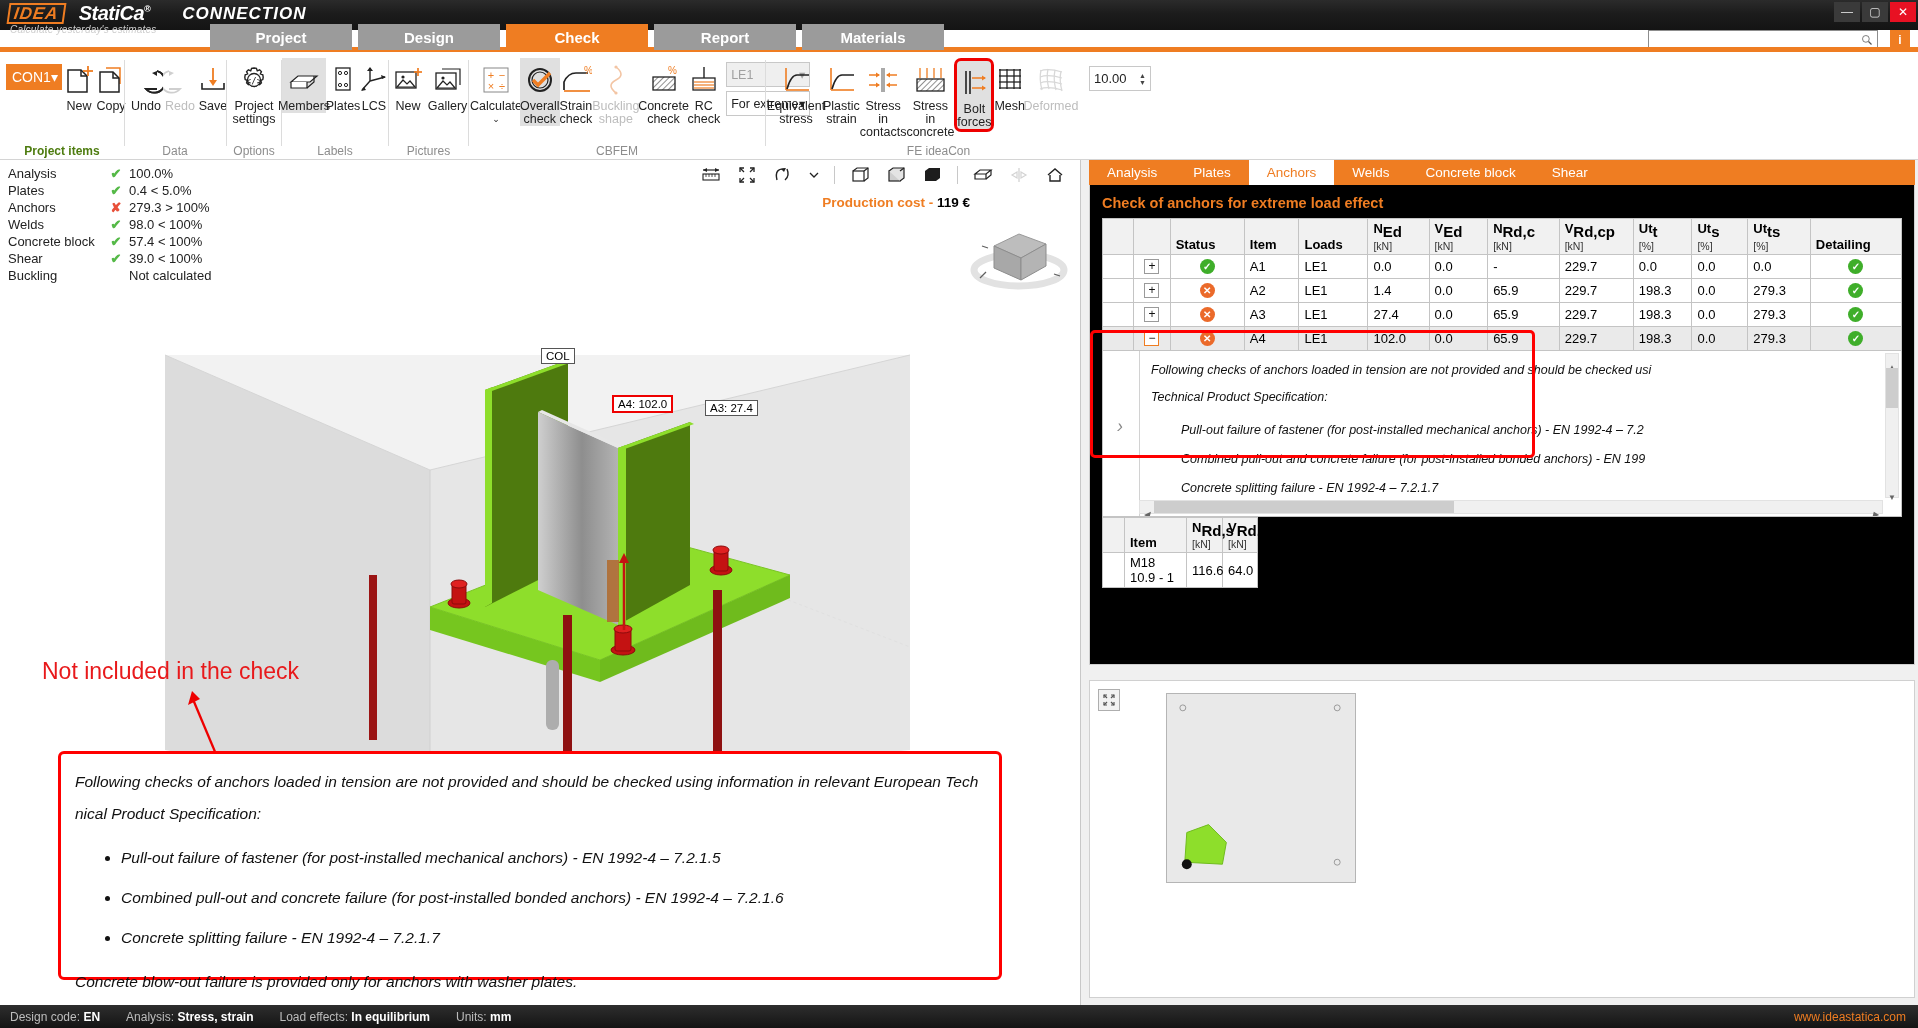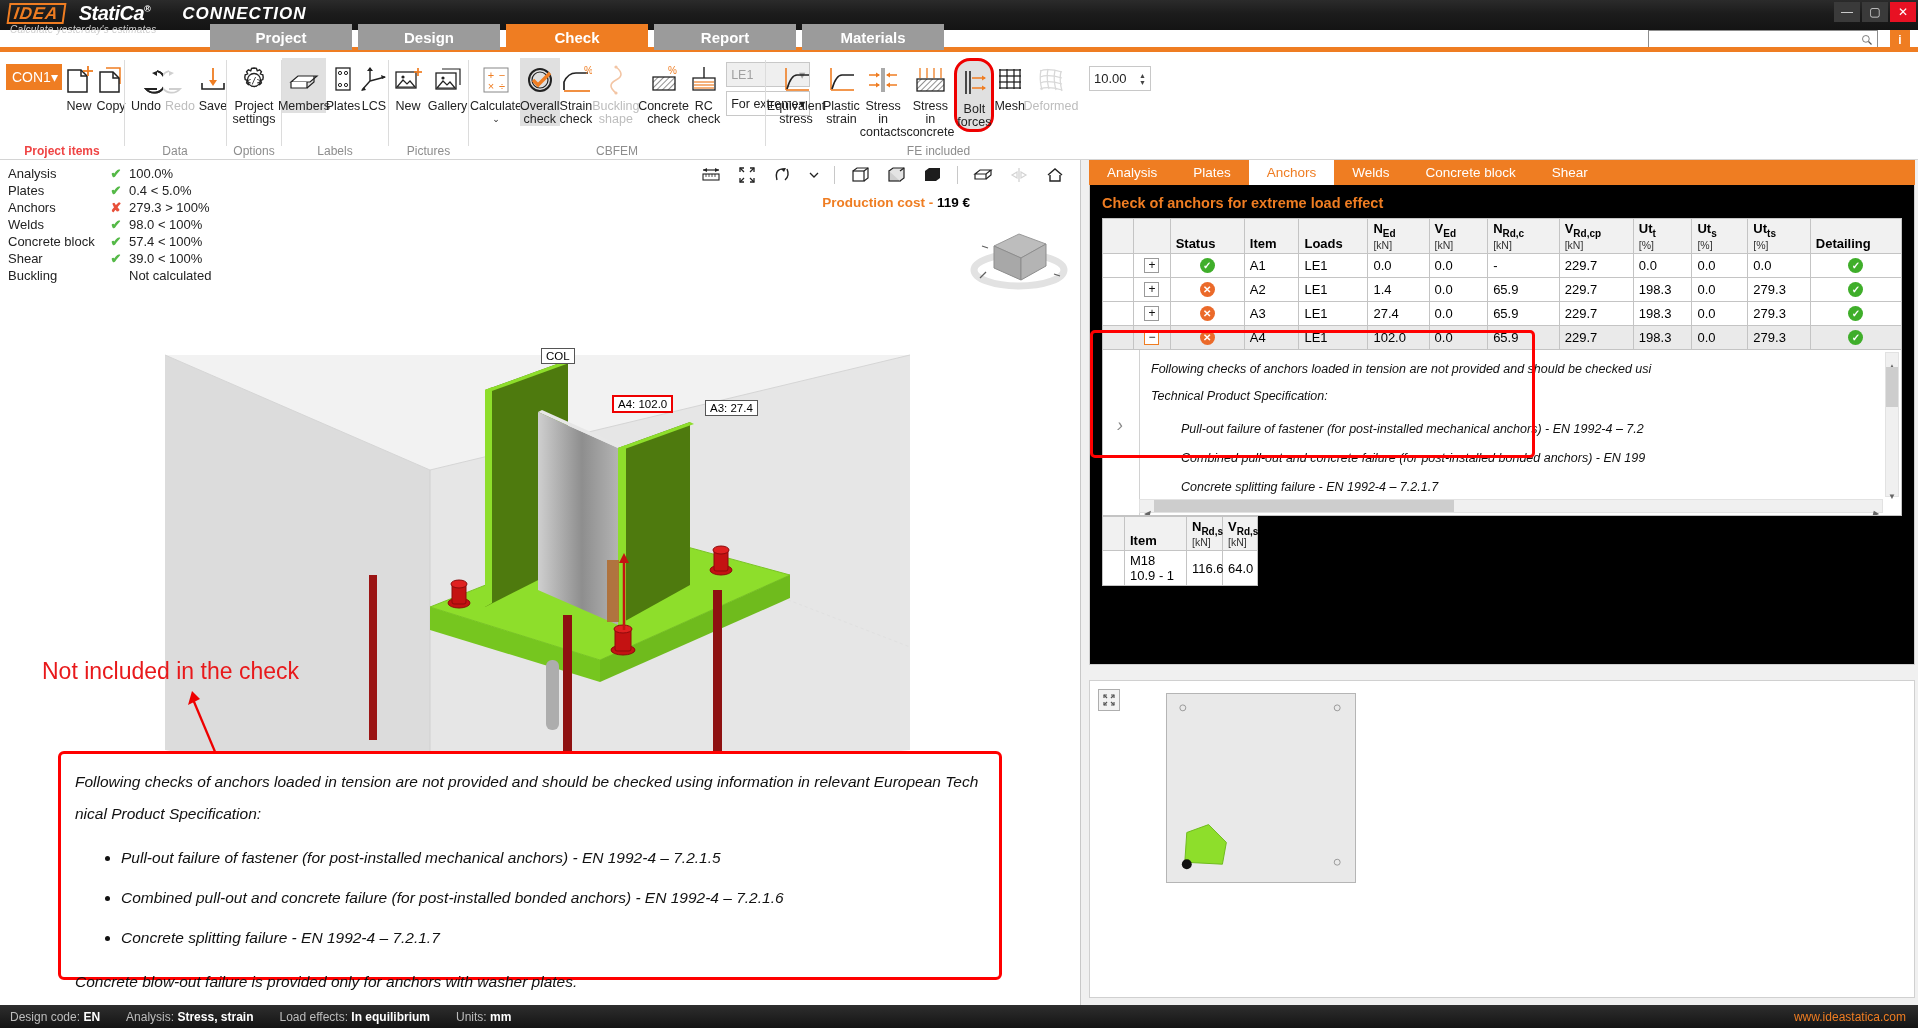--- a/index.html
+++ b/index.html
@@ -63,33 +63,33 @@
   .ribbon {
     position: absolute; left: 0; top: 52px; width: 1918px; height: 108px;
     background: #fff; border-bottom: 1px solid #d4d4d4;
   }
   .rgroup { position: absolute; top: 0; height: 108px; }
   .rgroup .items { display: flex; height: 88px; align-items: flex-start; padding-top: 6px; }
   .rgroup .gtitle {
     position: absolute; bottom: 2px; width: 100%; text-align: center;
     font-size: 12px; color: #8d8d8d;
   }
-  .rgroup .gtitle.orange { color: #ef4444; font-weight: bold; }
+  .rgroup .gtitle.orange { color: #4d7c0f; font-weight: bold; }
   .rsep { position: absolute; top: 8px; width: 1px; height: 86px; background: #dcdcdc; }
 
   .btn {
     width: 58px; display: flex; flex-direction: column; align-items: center;
     font-size: 12.5px; color: #222; cursor: default; padding-top: 2px;
     line-height: 13px; text-align: center;
   }
   .btn .ico { height: 40px; display: flex; align-items: center; justify-content: center; }
   .btn.sel { background: #e0e0e0; }
   .btn.dis { color: #bdbdbd; }
   .btn.highlight-red {
-    border: 3px solid #ee0000; border-radius: 16px; background: #e0e0e0;
+    border: 3px solid #ee0000; border-radius: 7px; background: #e0e0e0;
     width: 42px;
   }
 
   .con-badge {
     width: 56px; height: 26px; background: #ef7d22; color: #fff; font-size: 14px;
     display: flex; align-items: center; justify-content: space-between;
     padding: 0 6px; margin-top: 6px;
   }
 
   .combo {
@@ -174,21 +174,21 @@
   }
   .sec-title { color: #ef7d22; font-size: 14.5px; font-weight: bold; margin-bottom: 7px; }
 
   table.chk { border-collapse: collapse; font-size: 13px; table-layout: fixed; }
   table.chk th, table.chk td {
     border: 1px solid #c4c4c4; padding: 2px 5px; text-align: left;
     height: 24px; vertical-align: middle; background: #fff;
   }
   table.chk th { background: #f1f1f1; font-weight: bold; vertical-align: bottom; padding-bottom: 2px; }
   table.chk th .u { font-weight: normal; font-size: 10.5px; display: block; color: #333; }
-  table.chk th sub { font-size: 10px; }
+  table.chk th sub { font-size: 15px; }
   table.chk td.ctr { text-align: center; }
   tr.selrow td { background: #eaeaea !important; }
 
   .expbtn {
     display: inline-flex; width: 15px; height: 15px; border: 1px solid #9a9a9a;
     align-items: center; justify-content: center; font-size: 12px; line-height: 1;
     background: #fff; color: #111;
   }
   .expbtn.minus { border-color: #ef7d22; }
   .dot-ok, .dot-bad {
@@ -659,21 +659,21 @@
         <div style="padding-left:12px;padding-top:8px;">
           <div class="spin">
             <span>10.00</span>
             <span class="arrows">
                 <span>▲</span>
                 <span>▼</span>
               </span>
           </div>
         </div>
       </div>
-      <div class="gtitle" style="left:0;width:345px;">FE included</div>
+      <div class="gtitle" style="left:0;width:345px;">FE ideaCon</div>
     </div>
   </div>
 
   <div class="viewarea">
 
     <svg class="scene" viewBox="0 0 1080 845">
 
       <polygon points="165,195 910,195 910,590 165,590" fill="#ededed"></polygon>
       <polygon points="165,195 430,310 430,640 165,590" fill="#dcdcdc"></polygon>
       <polygon points="430,310 910,195 910,590 430,640" fill="#e6e6e6"></polygon>

